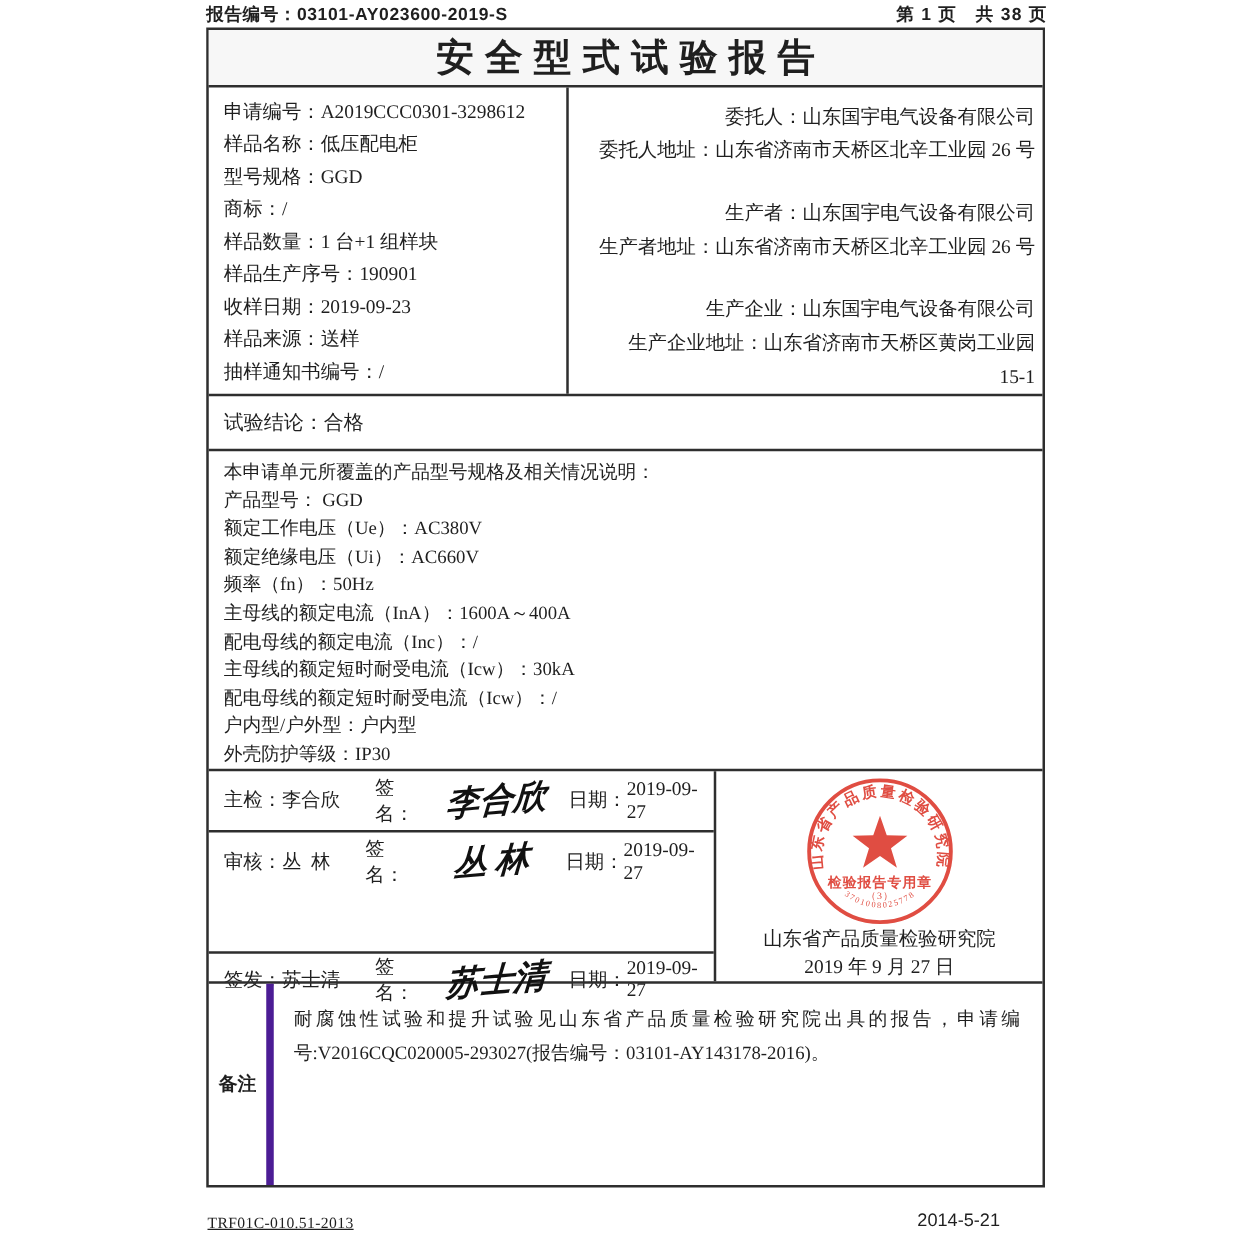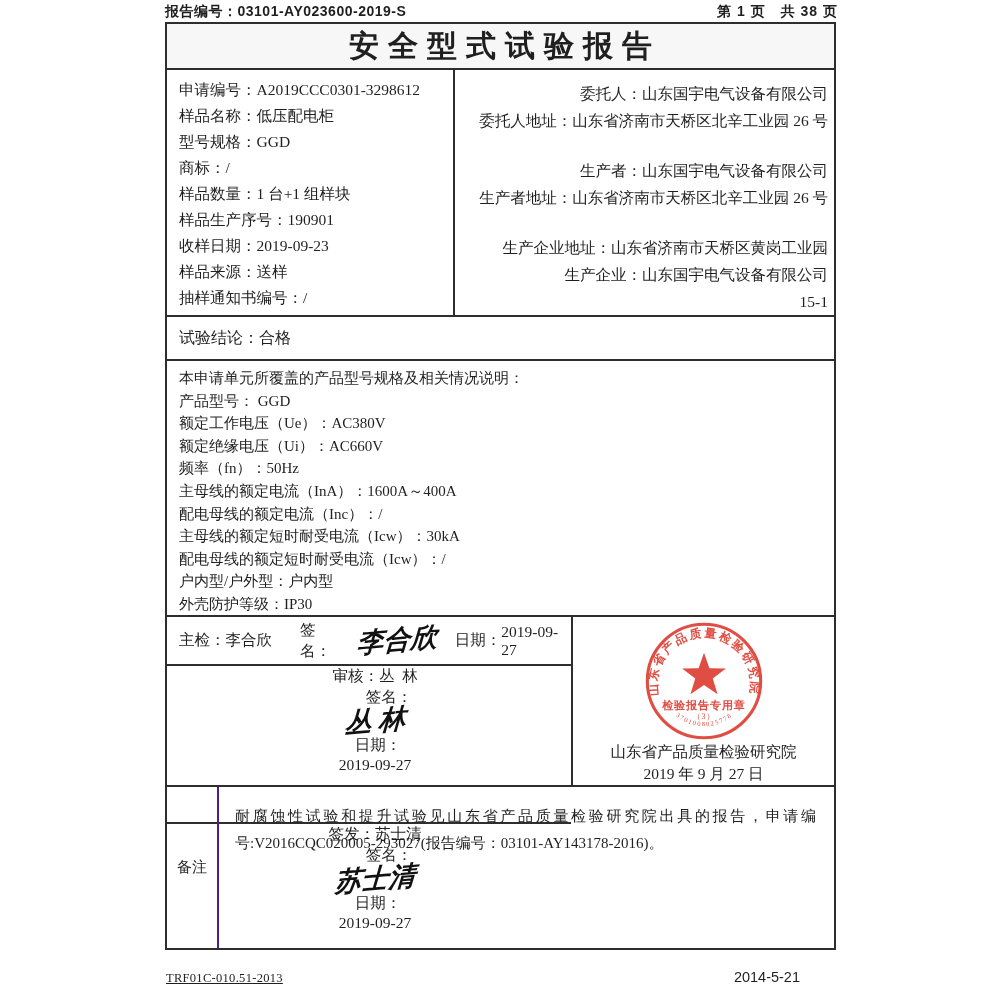--- a/index.html
+++ b/index.html
@@ -42,36 +42,36 @@
 
   
   .specs{height:256px;padding:6px 10px 0 12px;}
   .specs .ln{font-size:15px;line-height:22.6px;white-space:nowrap;}
 
   
   .sigs{height:170px;display:flex;}
   .sig-left{width:406px;box-sizing:border-box;border-right:2px solid #2e2e2e;
     display:flex;flex-direction:column;}
   .sig-row{box-sizing:border-box;display:flex;align-items:center;padding-left:12px;font-size:15.5px;}
-  .sig-row + .sig-row{border-top:2px solid #2e2e2e;flex-direction:column;}
+  .sig-row + .sig-row{border-top:2px solid #2e2e2e;}
   .sig-row .role{white-space:pre;}
   .sig-row .siglabel{margin-left:28px;}
   .script{display:inline-block;width:108px;text-align:center;
     font-style:italic;font-weight:bold;font-size:27px;line-height:1;
     transform:rotate(-5deg) skewX(-8deg);white-space:pre;color:#111;}
   .sig-row .datelabel{margin-left:6px;white-space:pre;}
   .sig-right{flex:1;position:relative;display:flex;flex-direction:column;align-items:center;}
   .seal-wrap{margin-top:2px;width:136px;height:132px;opacity:.9;}
   .seal-org{font-size:15.5px;line-height:22px;margin-top:-2px;}
   .seal-date{font-size:15.5px;line-height:22px;}
 
   
   .remark{height:95px;display:flex;flex:1 1 auto;}
-  .remark-label{width:52px;box-sizing:border-box;border-right:2px solid #4c1d95;
-    display:flex;align-items:center;justify-content:center;font-size:15px;}
+  .remark-label{width:52px;box-sizing:border-box;border-right:6px solid #4c1d95;
+    display:flex;align-items:center;justify-content:center;font-size:15px;font-weight:bold;}
   .remark-body{flex:1;box-sizing:border-box;padding:16px 18px 0 16px;
     font-size:15px;line-height:27px;text-align:justify;text-align-last:left;}
 
   
   .ftr-left{position:absolute;left:166px;top:971px;font-size:12.5px;letter-spacing:.3px;text-decoration:underline;}
   .ftr-right{position:absolute;right:200px;top:969px;font-size:14.5px;
     font-family:"Liberation Sans","DejaVu Sans",sans-serif;}
 
   
   .seal-arc{font-size:13.5px;letter-spacing:2.5px;font-weight:bold;}
@@ -108,22 +108,22 @@
       <div class="info-right">
         <div class="grp">
           <div class="ln">委托人：山东国宇电气设备有限公司</div>
           <div class="ln">委托人地址：山东省济南市天桥区北辛工业园 26 号</div>
         </div>
         <div class="grp">
           <div class="ln">生产者：山东国宇电气设备有限公司</div>
           <div class="ln">生产者地址：山东省济南市天桥区北辛工业园 26 号</div>
         </div>
         <div class="grp">
+          <div class="ln">生产企业：山东国宇电气设备有限公司</div>
           <div class="ln">生产企业地址：山东省济南市天桥区黄岗工业园</div>
-          <div class="ln">生产企业：山东国宇电气设备有限公司</div>
           <div class="ln indent">15-1</div>
         </div>
       </div>
     </div>
 
 
     <div class="sec conclusion">试验结论：合格</div>
 
     <div class="sec specs">
       <div class="ln">本申请单元所覆盖的产品型号规格及相关情况说明：</div>

